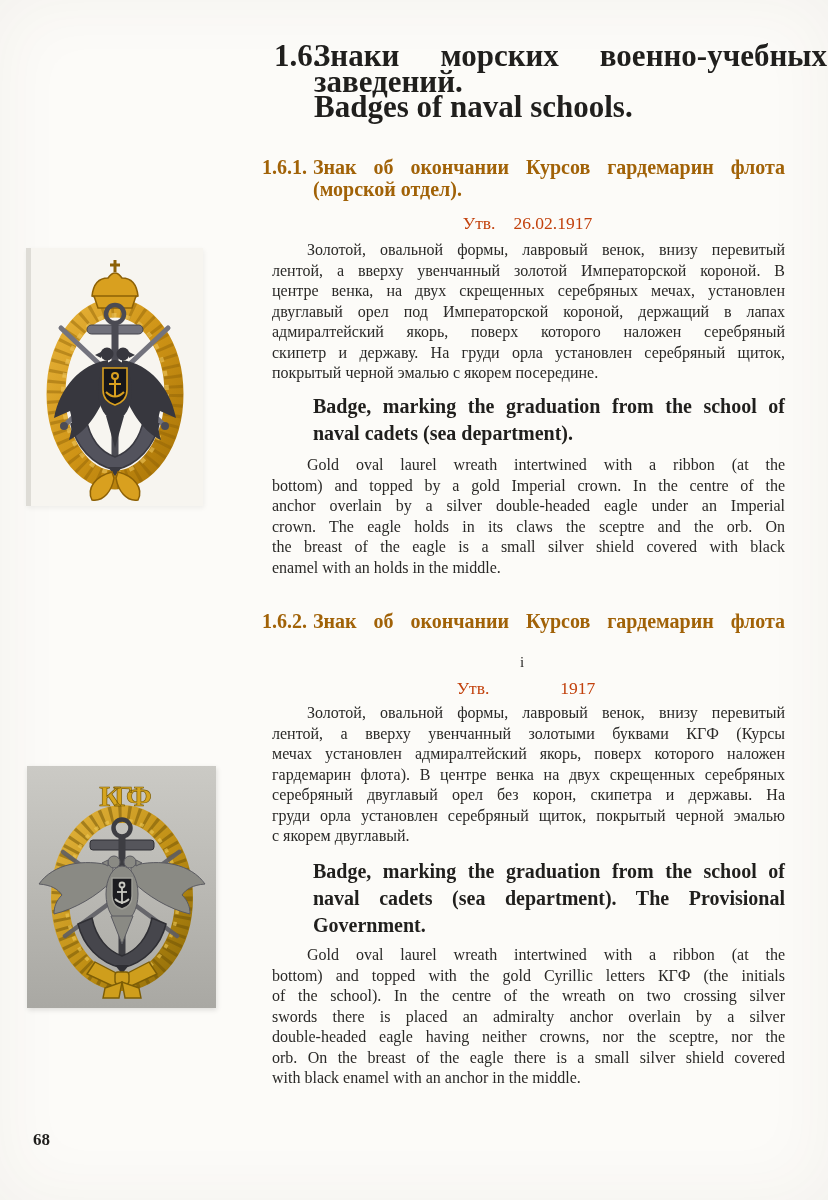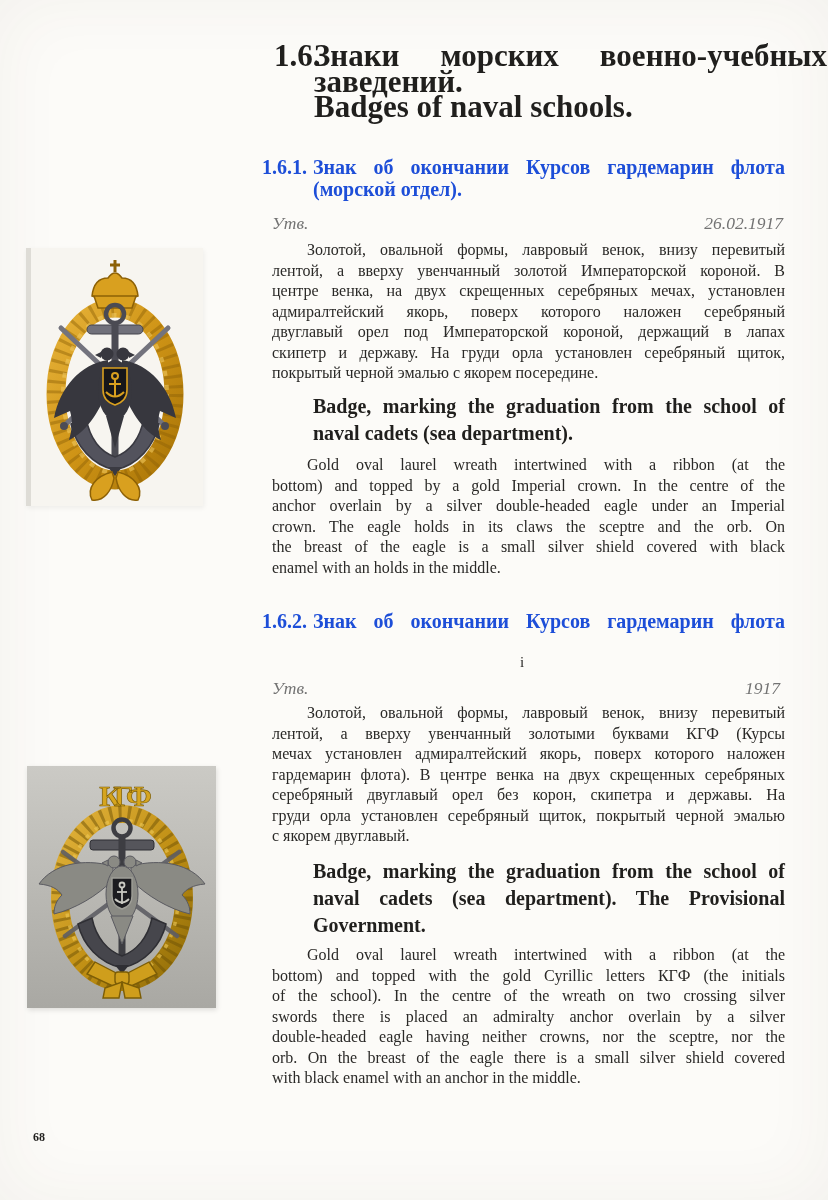--- a/index.html
+++ b/index.html
@@ -17,42 +17,42 @@
   .block{position:absolute;left:0;width:100%;}
 
   
   .line{text-align:justify;text-align-last:justify;}
   .line.last{text-align:justify;text-align-last:left;}
   .para .line.indent{text-indent:35px;}
 
   .doc-title{top:43px;font-weight:bold;font-size:31px;line-height:25.5px;color:#201f1d;padding-left:42px;}
   .doc-title .hnum{position:absolute;left:2px;top:0;}
 
-  .sec-head{font-weight:bold;font-size:20px;line-height:22px;color:#1d4ed8;padding-left:41px;box-sizing:border-box;}
+  .sec-head{font-weight:bold;font-size:20px;line-height:22px;color:#a16207;padding-left:41px;box-sizing:border-box;}
   .sec-head .hnum{position:absolute;left:-10px;top:0;}
   .h161{top:156px;}
   .h162{top:610px;}
 
-  .approval{font-style:italic;font-size:17.5px;line-height:20px;display:flex;justify-content:space-between;color:#737373;}
+  .approval{font-size:17.5px;line-height:20px;display:flex;justify-content:center;color:#c2410c;}
   .utv1{top:213px;gap:18px;padding-right:2px;box-sizing:border-box;}
   .utv2{top:678px;gap:71px;padding-right:5px;box-sizing:border-box;}
 
   .para{font-size:16px;line-height:20.5px;}
   .p1ru{top:240px;}
   .p1en{top:455px;}
   .p2ru{top:703px;}
   .p2en{top:945px;}
 
   .en-head{font-weight:bold;font-size:20px;line-height:27px;color:#201f1d;padding-left:41px;box-sizing:border-box;font-family:Liberation Serif, serif;}
   .eh1{top:393px;}
   .eh2{top:858px;}
 
   .note-mark{position:absolute;left:240px;top:654px;font-size:15px;width:20px;text-align:center;}
 
-  .page-number{position:absolute;left:33px;top:1130px;font-weight:bold;font-size:12px;color:#201f1d;}
+  .page-number{position:absolute;left:33px;top:1130px;font-weight:bold;font-size:17px;color:#201f1d;}
 
   .figure{position:absolute;}
   .fig1{left:26px;top:248px;width:177px;height:258px;box-shadow:inset 2px 0 5px rgba(0,0,0,.05),1px 2px 5px rgba(0,0,0,.06);}
   .fig2{left:27px;top:766px;width:189px;height:242px;box-shadow:1px 2px 5px rgba(0,0,0,.12);}
   .figure svg{display:block;width:100%;height:100%;}
 </style>
 </head>
 <body>
 
 <div class="page">
@@ -202,22 +202,22 @@
 
     <div class="block approval utv1">
       <span>Утв.</span>
       <span>26.02.1917</span>
     </div>
 
     <div class="block para p1ru">
         <div class="line indent">Золотой, овальной формы, лавровый венок, внизу перевитый</div>
         <div class="line">лентой, а вверху увенчанный золотой Императорской короной. В</div>
         <div class="line">центре венка, на двух скрещенных серебряных мечах, установлен</div>
+        <div class="line">двуглавый орел под Императорской короной, держащий в лапах</div>
         <div class="line">адмиралтейский якорь, поверх которого наложен серебряный</div>
-        <div class="line">двуглавый орел под Императорской короной, держащий в лапах</div>
         <div class="line">скипетр и державу. На груди орла установлен серебряный щиток,</div>
         <div class="line last">покрытый черной эмалью с якорем посередине.</div>
       </div>
 
     <div class="block en-head eh1">
         <div class="line">Badge, marking the graduation from the school of</div>
         <div class="line last">naval cadets (sea department).</div>
       </div>
 
     <div class="block para p1en">

